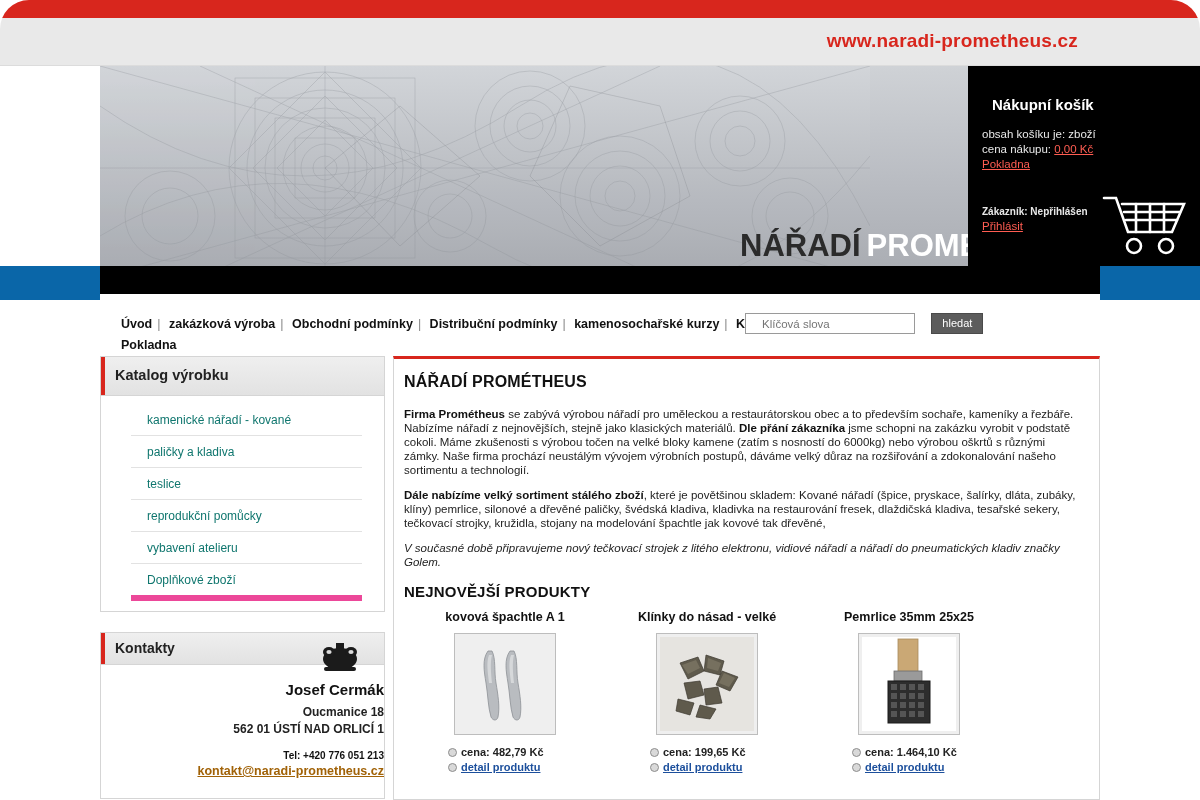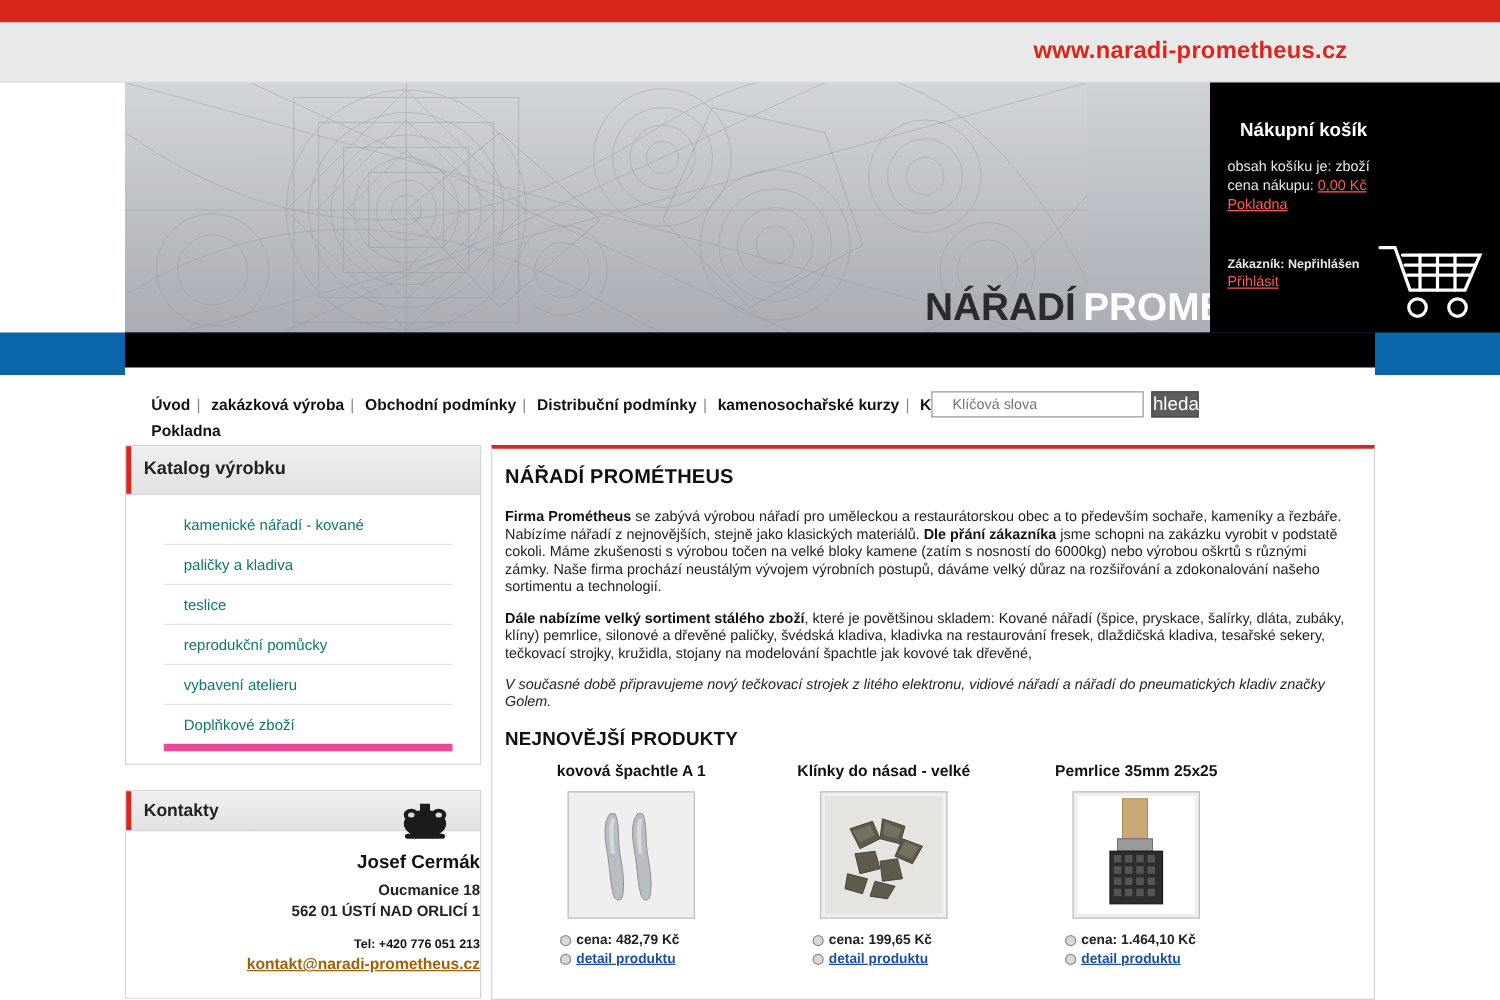--- a/index.html
+++ b/index.html
@@ -11,20 +11,21 @@
     font-family: "Liberation Sans", sans-serif;
     font-size: 12px;
     color: #222;
   }
   #page {
     position: relative;
     width: 1200px;
     height: 800px;
     overflow: hidden;
     background: #ffffff;
+    border-radius: 29px;
   }
 
   
   .topstrip {
     position: absolute; top: 0; left: 0;
     width: 1200px; height: 18px;
     background: #d8261d;
   }
 
   
@@ -161,29 +162,29 @@
     border: 1px solid #9a9a9a;
     font-family: "Liberation Sans", sans-serif;
     font-size: 11.5px;
     color: #555;
     padding: 2px 16px;
     vertical-align: top;
     background: #fff;
   }
   .searchbtn {
     display: inline-block;
-    width: 38px; height: 21px;
+    width: 52px; height: 21px;
     background: #5c5c5c;
     color: #fff;
     border: 1px solid #4a4a4a;
-    font-size: 15px;
+    font-size: 11px;
     line-height: 19px;
     text-align: center;
     vertical-align: top;
-    margin-left: 3px;
+    margin-left: 13px;
     cursor: pointer;
   }
 
   
   .leftcol {
     position: absolute;
     top: 356px; left: 100px;
     width: 285px;
   }
   .panel {

